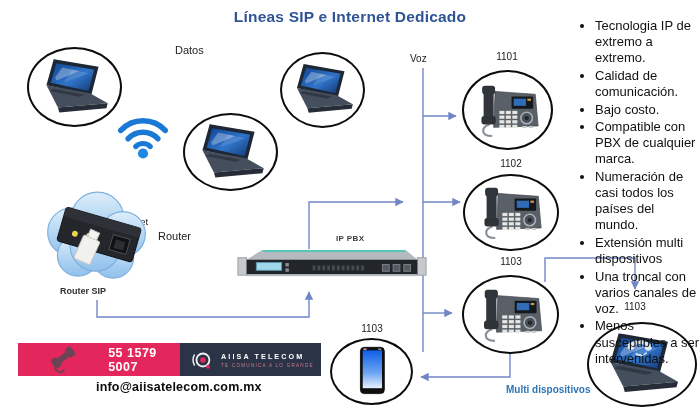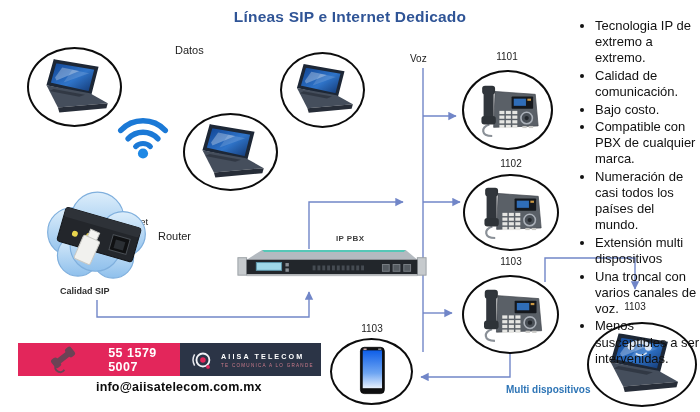--- a/index.html
+++ b/index.html
@@ -188,21 +188,21 @@
     <path d="M309,249 L309,202 L403,202" marker-end="url(#ar)"></path>
     <path d="M97,300 L97,317 L309,317 L309,292" marker-end="url(#ar)"></path>
     <path d="M545,282 L545,258 L635,258 L635,289" marker-end="url(#ar)"></path>
     <path d="M510,353 L510,377 L421,377" marker-end="url(#ar)"></path>
   </g>
 </svg>
 
 <div class="lbl" style="left:175px;top:44px;font-size:11px;">Datos</div>
 <div class="lbl" style="left:116px;top:168px;font-size:9.5px;margin-top:48px;">Internet</div>
 <div class="lbl" style="left:158px;top:230px;font-size:11px;">Router</div>
-<div class="lbl" style="left:60px;top:286px;font-size:9px;font-weight:bold;color:#2f2f2f;">Calidad SIP</div>
+<div class="lbl" style="left:60px;top:286px;font-size:9px;font-weight:bold;color:#2f2f2f;">Router SIP</div>
 <div class="lbl small-cap" style="left:296px;top:234px;">IP PBX</div>
 <div class="lbl" style="left:410px;top:53px;font-size:10px;">Voz</div>
 <div class="lbl" style="left:506px;top:384px;font-size:10px;font-weight:bold;color:#2E75B6;">Multi dispositivos</div>
 
 <div class="circle" style="left:27px;top:47px;width:95px;height:80px;">
   <svg width="86" height="57" viewBox="0 0 120 80">
       <use href="#sym-laptop"></use>
     </svg>
 </div>
 <div class="circle" style="left:183px;top:113px;width:95px;height:78px;">

